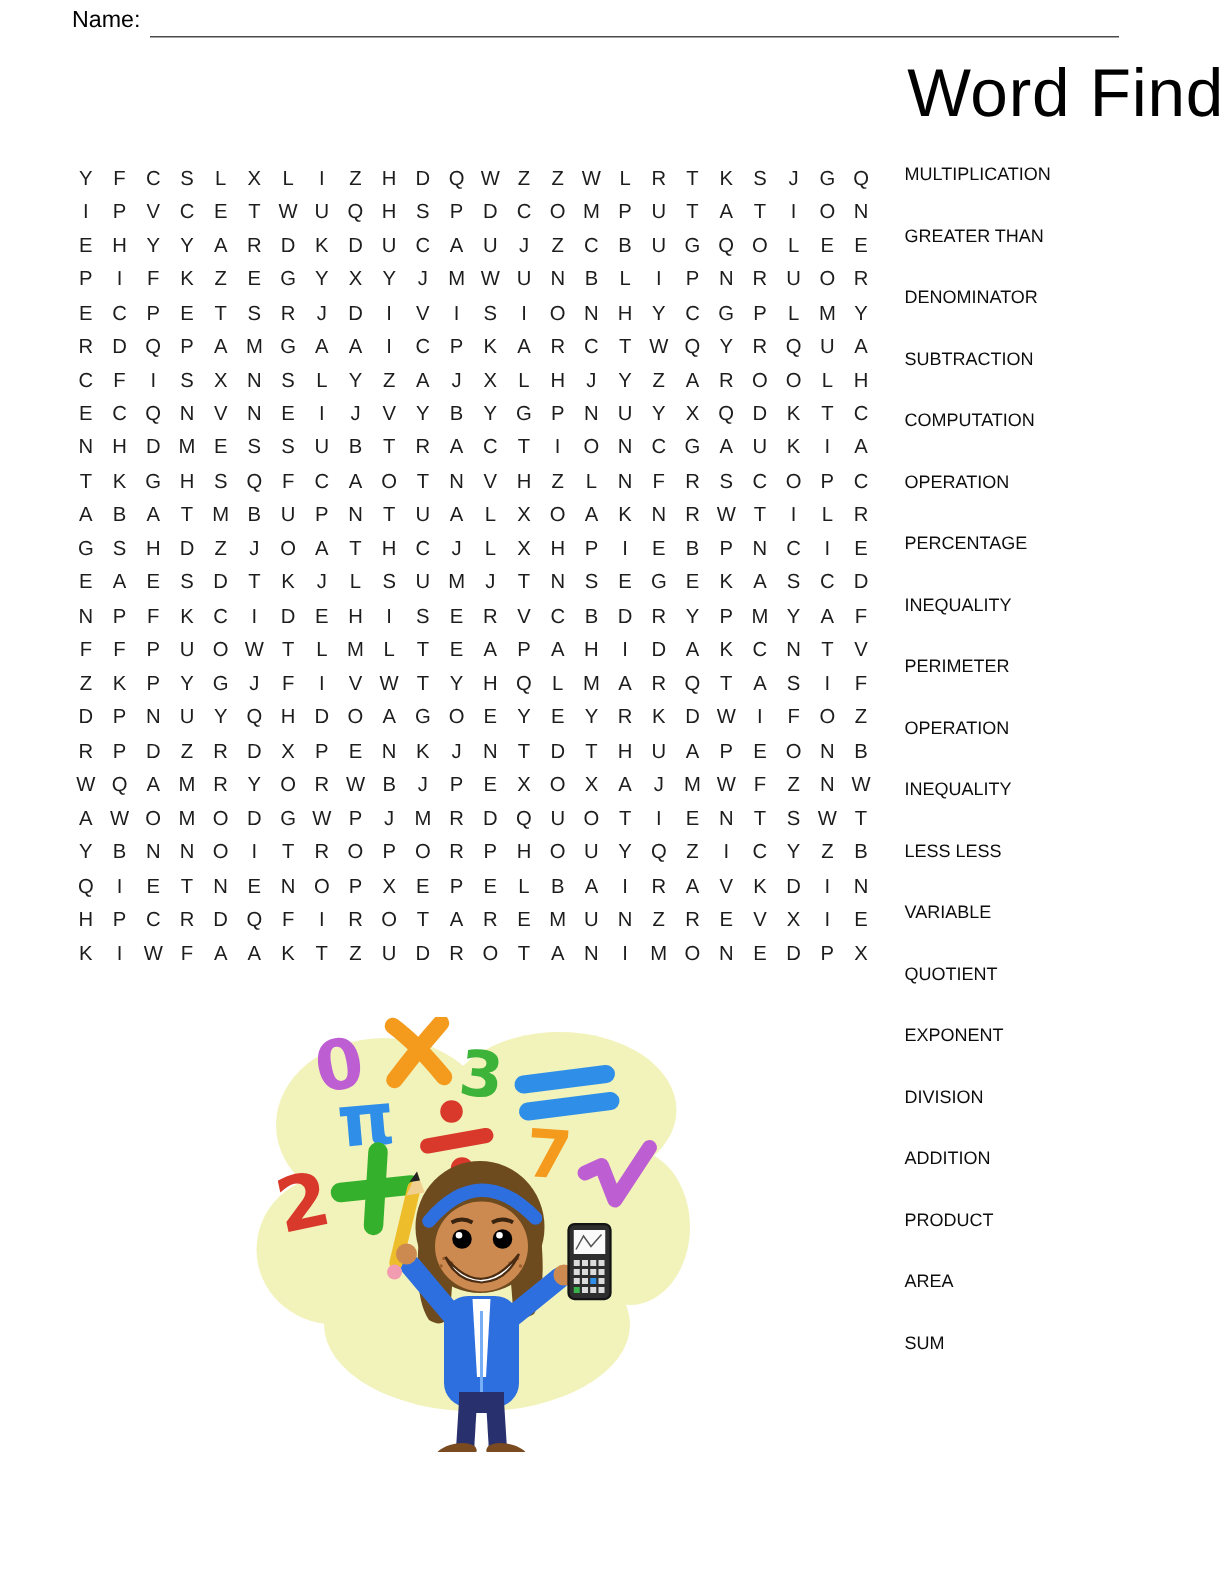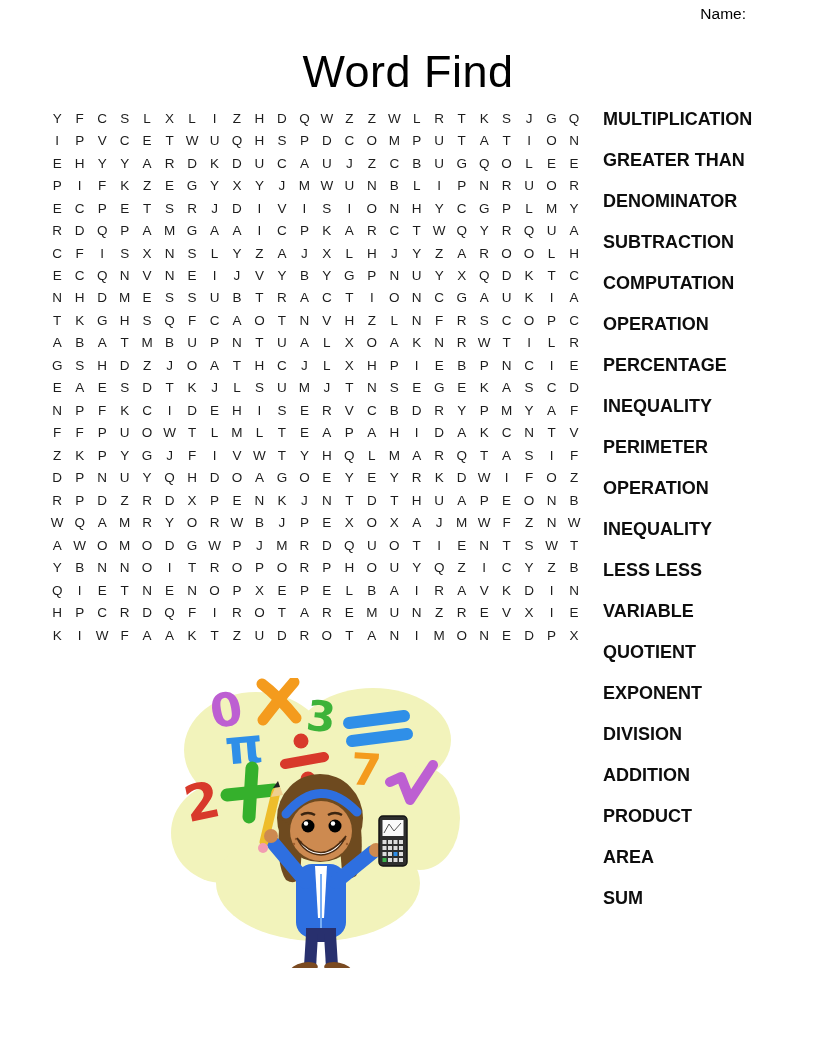--- a/index.html
+++ b/index.html
@@ -1,36 +1,36 @@
 <!DOCTYPE html>
 <html><head>
 <meta charset="utf-8">
 <style>
   html,body{margin:0;padding:0;background:#fff;}
   .page{position:relative;width:816px;height:1056px;background:#fff;overflow:hidden;
         font-family:"Liberation Sans",sans-serif;color:#111;}
 
   
-  .name-row{position:absolute;left:48px;top:4px;width:698px;display:flex;align-items:flex-end;flex-direction:column;}
+  .name-row{position:absolute;left:48px;top:4px;width:698px;display:flex;}
   .name-label{font-size:15.5px;color:#000;line-height:20px;}
   .name-line{flex:1;height:20px;margin-left:6px;border-bottom:1.6px solid #4a4a4a;}
 
   
-  .title{position:absolute;left:0;top:36px;width:100%;text-align:center;
-         font-size:45px;font-weight:500;letter-spacing:0.5px;color:#000;margin-top:10px;}
+  .title{position:absolute;left:0;top:36px;width:100%;text-align:right;
+         font-size:45px;font-weight:500;letter-spacing:0.5px;color:#000;}
 
   
   .grid{position:absolute;left:46px;top:107px;display:grid;
         grid-template-columns:repeat(24,22.48px);grid-auto-rows:22.48px;}
   .cell{display:flex;align-items:center;justify-content:center;
         font-size:13.5px;font-weight:500;color:#1d1d1d;}
 
   
   .words{position:absolute;left:603px;top:109px;margin:0;padding:0;list-style:none;}
-  .word{height:19px;margin-bottom:22px;font-size:18px;font-weight:700;
+  .word{height:19px;margin-bottom:22px;font-size:12px;font-weight:400;
         color:#0d0d0d;white-space:nowrap;}
 
   
   .illus{position:absolute;left:168px;top:678px;}
 </style>
 </head>
 <body>
 
 <div class="page">
 

